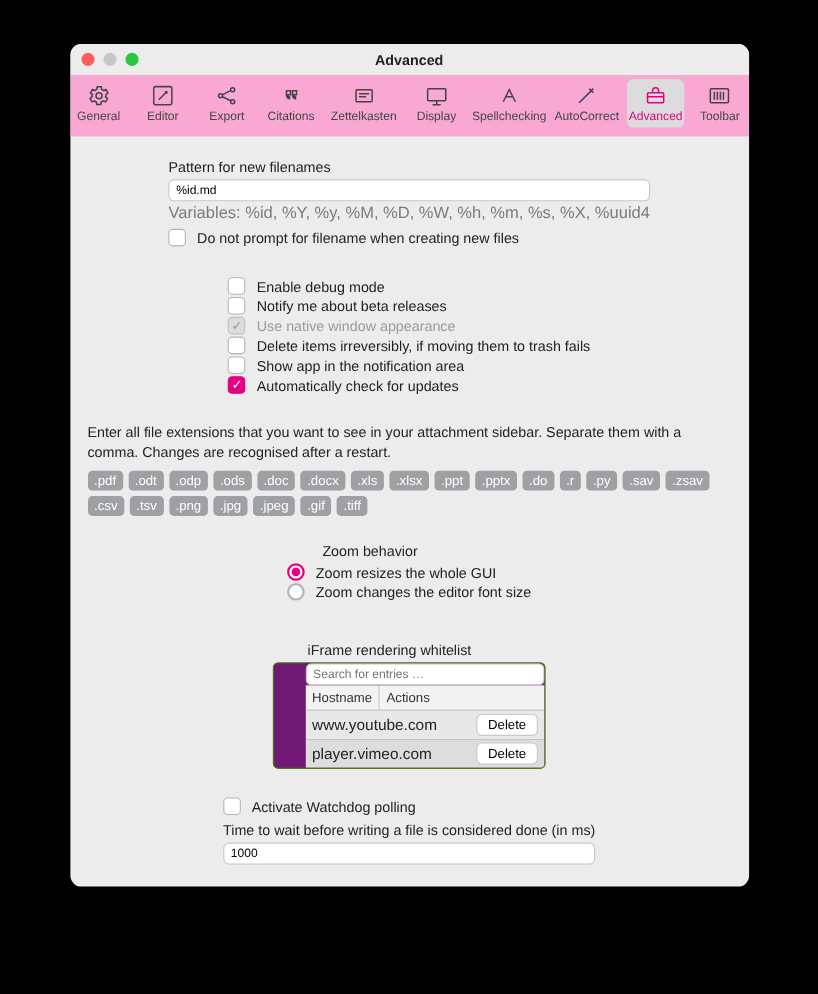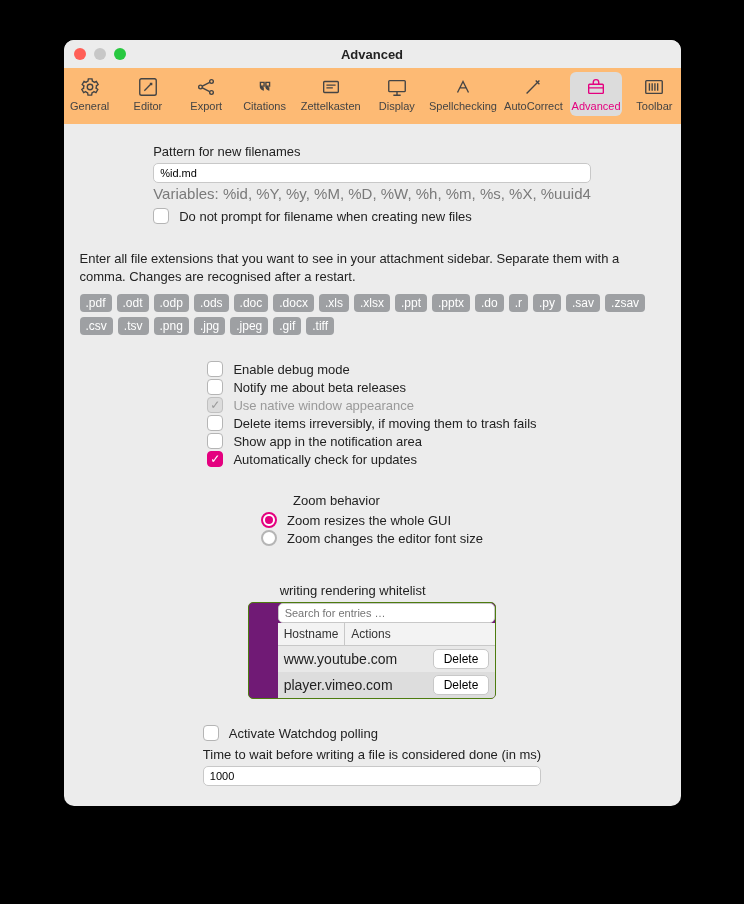--- a/index.html
+++ b/index.html
@@ -31,21 +31,21 @@
     }
     .traffic { position: absolute; left: 10px; display: flex; gap: 8px; }
     .traffic span { width: 12px; height: 12px; border-radius: 50%; display:block; }
     .tl-close { background: #ff5f57; }
     .tl-min   { background: #c7c7c7; }
     .tl-max   { background: #28c840; }
     .window-title { flex:1; text-align:center; font-weight:600; font-size:13px; }
     .toolbar {
       display:flex; justify-content:center; gap: 6px;
       padding: 4px 0 8px 0;
-      background:#fdba74;
+      background:#f9a8d4;
     }
     .tool {
       width: 60px;
       display:flex; flex-direction:column; align-items:center; gap:2px;
       font-size: 11px; color:#444;
       padding: 4px 0;
       border-radius:6px;
     }
     .tool.selected { background:#dcdcdc; color:#e4007f; }
     .tool.selected .icon { color:#e4007f; }
@@ -231,20 +231,47 @@
 
   <div class="content">
 
     <div class="section">
       <label class="block">Pattern for new filenames</label>
       <input type="text" value="%id.md" style="">
       <div class="hint">Variables: %id, %Y, %y, %M, %D, %W, %h, %m, %s, %X, %uuid4</div>
       <div class="check-row" style="margin-top:6px">
         <span class="cbox"></span>
         <span>Do not prompt for filename when creating new files</span>
+      </div>
+    </div>
+
+    <div class="section">
+      <div class="check-row">
+        <span class="cbox"></span>
+        <span>Enable debug mode</span>
+      </div>
+      <div class="check-row">
+        <span class="cbox"></span>
+        <span>Notify me about beta releases</span>
+      </div>
+      <div class="check-row disabled">
+        <span class="cbox disabled checked"></span>
+        <span>Use native window appearance</span>
+      </div>
+      <div class="check-row">
+        <span class="cbox"></span>
+        <span>Delete items irreversibly, if moving them to trash fails</span>
+      </div>
+      <div class="check-row">
+        <span class="cbox"></span>
+        <span>Show app in the notification area</span>
+      </div>
+      <div class="check-row">
+        <span class="cbox checked"></span>
+        <span>Automatically check for updates</span>
       </div>
     </div>
 
     <div class="section">
       <div class="para">Enter all file extensions that you want to see in your attachment sidebar. Separate them with a comma. Changes are recognised after a restart.</div>
       <div class="chips" id="chips">
           <span class="chip">.pdf</span>
           <span class="chip">.odt</span>
           <span class="chip">.odp</span>
           <span class="chip">.ods</span>
@@ -263,62 +290,35 @@
           <span class="chip">.tsv</span>
           <span class="chip">.png</span>
           <span class="chip">.jpg</span>
           <span class="chip">.jpeg</span>
           <span class="chip">.gif</span>
           <span class="chip">.tiff</span>
         </div>
     </div>
 
     <div class="section">
-      <div class="check-row">
-        <span class="cbox"></span>
-        <span>Enable debug mode</span>
-      </div>
-      <div class="check-row">
-        <span class="cbox"></span>
-        <span>Notify me about beta releases</span>
-      </div>
-      <div class="check-row disabled">
-        <span class="cbox disabled checked"></span>
-        <span>Use native window appearance</span>
-      </div>
-      <div class="check-row">
-        <span class="cbox"></span>
-        <span>Delete items irreversibly, if moving them to trash fails</span>
-      </div>
-      <div class="check-row">
-        <span class="cbox"></span>
-        <span>Show app in the notification area</span>
-      </div>
-      <div class="check-row">
-        <span class="cbox checked"></span>
-        <span>Automatically check for updates</span>
-      </div>
-    </div>
-
-    <div class="section">
       <div class="subheading">Zoom behavior</div>
       <div class="radio-row">
         <span class="radio selected"></span>
         <span>Zoom resizes the whole GUI</span>
       </div>
       <div class="radio-row">
         <span class="radio"></span>
         <span>Zoom changes the editor font size</span>
       </div>
     </div>
 
     <hr class="sep">
 
     <div class="section" style="margin-top:-14px">
-      <div class="subheading">writing rendering whitelist</div>
+      <div class="subheading">iFrame rendering whitelist</div>
       <div class="list-box">
         <input class="list-search" type="text" placeholder="Search for entries …" style="">
         <div class="list-header">
           <div class="col col-host">Hostname</div>
           <div class="col col-act">Actions</div>
         </div>
         <div id="whitelist-rows">
             <div class="list-row">
               <span class="host">www.youtube.com</span>
               <button class="btn">Delete</button>

